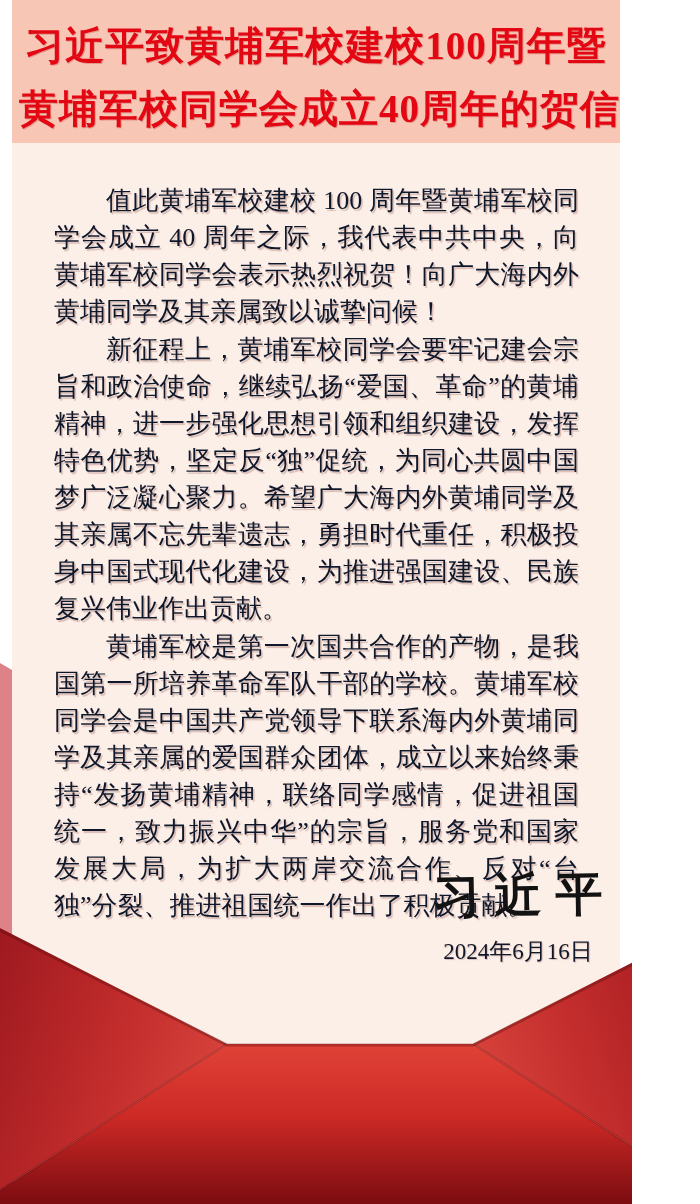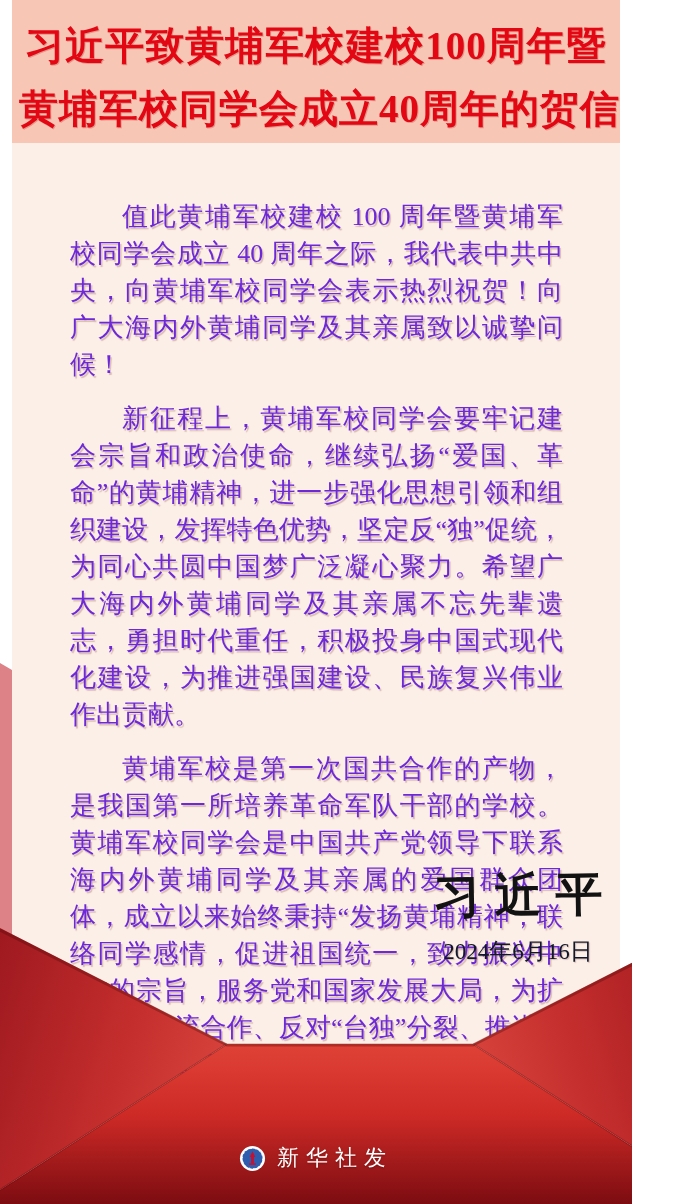--- a/index.html
+++ b/index.html
@@ -36,24 +36,24 @@
     position: absolute;
     left: 12px; right: 12px; top: 143px; bottom: 0;
     background: #fcefe8;
   }
   .letter-content {
     position: absolute;
     left: 53px; right: 52px; top: 181px;
     z-index: 2;
   }
   .letter-content p {
-    margin: 17px;
+    margin: 1px;
     font-size: 26px;
     line-height: 37px;
-    color: #6d28d9;
+    color: #0f172a;
     text-align: justify;
     text-justify: inter-ideograph;
     text-indent: 2em;
     text-shadow: 1.5px 1.5px 1px rgba(150,90,80,0.35);
   }
   .signature {
     position: absolute;
     left: 430px; top: 864px;
     width: 190px;
     z-index: 2;
@@ -150,25 +150,14 @@
 
     <polygon points="0,284 227,400 0,546" fill="url(#lgLeftFlap)"></polygon>
     <polygon points="700,284 473,400 700,546" fill="url(#lgRightFlap)"></polygon>
 
     <path d="M0,286 L227,401 L473,401 L700,286" fill="none" stroke="rgba(80,8,8,0.35)" stroke-width="3"></path>
 
     <path d="M227,400 L0,546" fill="none" stroke="rgba(60,5,5,0.25)" stroke-width="2"></path>
     <path d="M473,400 L700,546" fill="none" stroke="rgba(60,5,5,0.25)" stroke-width="2"></path>
   </svg>
 
-  <div class="footer-credit">
-    <svg width="27" height="27" viewBox="0 0 28 28">
-      <circle cx="14" cy="14" r="13" fill="#ffffff"></circle>
-      <circle cx="14" cy="14" r="10.5" fill="#2f5cad"></circle>
-      <circle cx="14" cy="14" r="10.5" fill="none" stroke="#ffffff" stroke-width="1" stroke-dasharray="1.5,3.2"></circle>
-      <path d="M14 6.5 L17 12.5 L11 12.5 Z" fill="#c8102e"></path>
-      <rect x="12.6" y="12" width="2.8" height="7.5" fill="#c8102e"></rect>
-      <rect x="10.5" y="19" width="7" height="1.6" fill="#c8102e"></rect>
-    </svg>
-    <span class="credit-text">新华社发</span>
-  </div>
 
 </div>
 
 </body></html>

